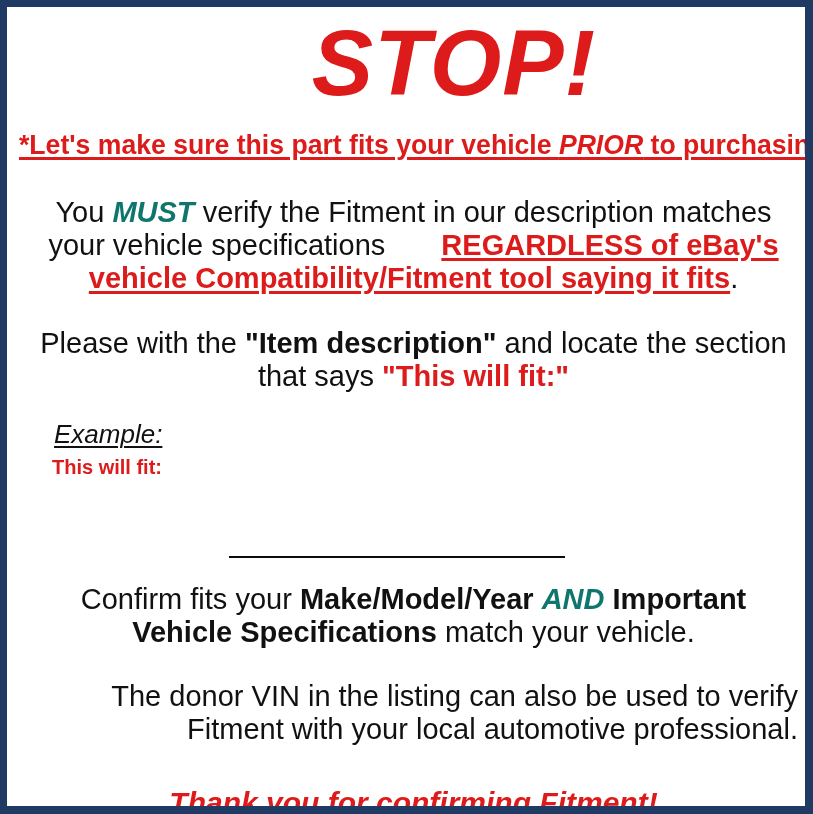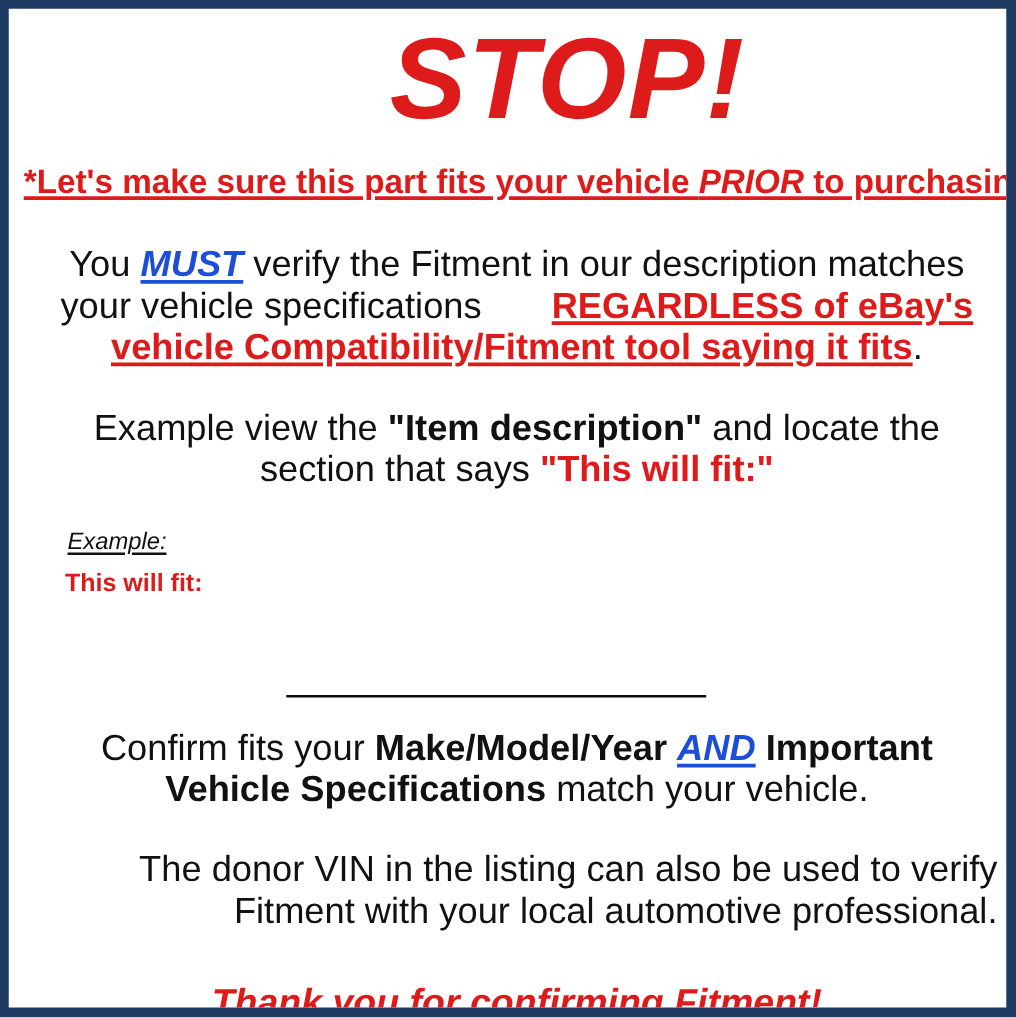--- a/index.html
+++ b/index.html
@@ -90,40 +90,39 @@
   }
   .para .hl-u {
     color: #dd1b1b;
     font-weight: bold;
     text-decoration: underline;
     text-decoration-thickness: 3px;
     text-underline-offset: 3px;
     margin-left: 48px;
   }
   .para .hl-ui {
-    color: #1d4ed8;
-    font-weight: bold;
-    font-style: italic;
-    text-decoration: underline;
+    color: #0f766e;
+    font-weight: bold;
+    font-style: italic;
     text-decoration-thickness: 3px;
     text-underline-offset: 3px;
   }
   .para .strong-black {
     color: #111111;
     font-weight: bold;
   }
 
   
   .example-label {
     position: absolute;
     top: 412px;
     left: 47px;
     color: #111111;
     font-style: italic;
-    font-size: 19px;
+    font-size: 26px;
     line-height: 30px;
     text-decoration: underline;
     text-decoration-thickness: 2px;
     text-underline-offset: 3px;
   }
 
   .example-fit {
     position: absolute;
     top: 444px;
     left: 45px;
@@ -180,21 +179,21 @@
 
     <div class="subtitle">
       <span>*Let's make sure this part fits your vehicle </span><span class="i">PRIOR</span><span> to purchasing*</span>
     </div>
 
     <div class="para para-must">
       <span>You </span><span class="hl-ui">MUST</span><span> verify the Fitment in our description matches your vehicle specifications </span><span class="hl-u">REGARDLESS of eBay's vehicle Compatibility/Fitment tool saying it fits</span><span>.</span>
     </div>
 
     <div class="para para-view">
-      <span>Example view the </span><span class="strong-black">"Item description"</span><span> and locate the section that says </span><span class="hl">"This will fit:"</span>
+      <span>Please with the </span><span class="strong-black">"Item description"</span><span> and locate the section that says </span><span class="hl">"This will fit:"</span>
     </div>
 
     <div class="example-label">Example:</div>
     <div class="example-fit">This will fit:</div>
 
     <div class="divider"></div>
 
     <div class="para para-confirm">
       <span>Confirm fits your </span><span class="strong-black">Make/Model/Year</span><span> </span><span class="hl-ui">AND</span><span> </span><span class="strong-black">Important Vehicle Specifications</span><span> match your vehicle.</span>
     </div>

